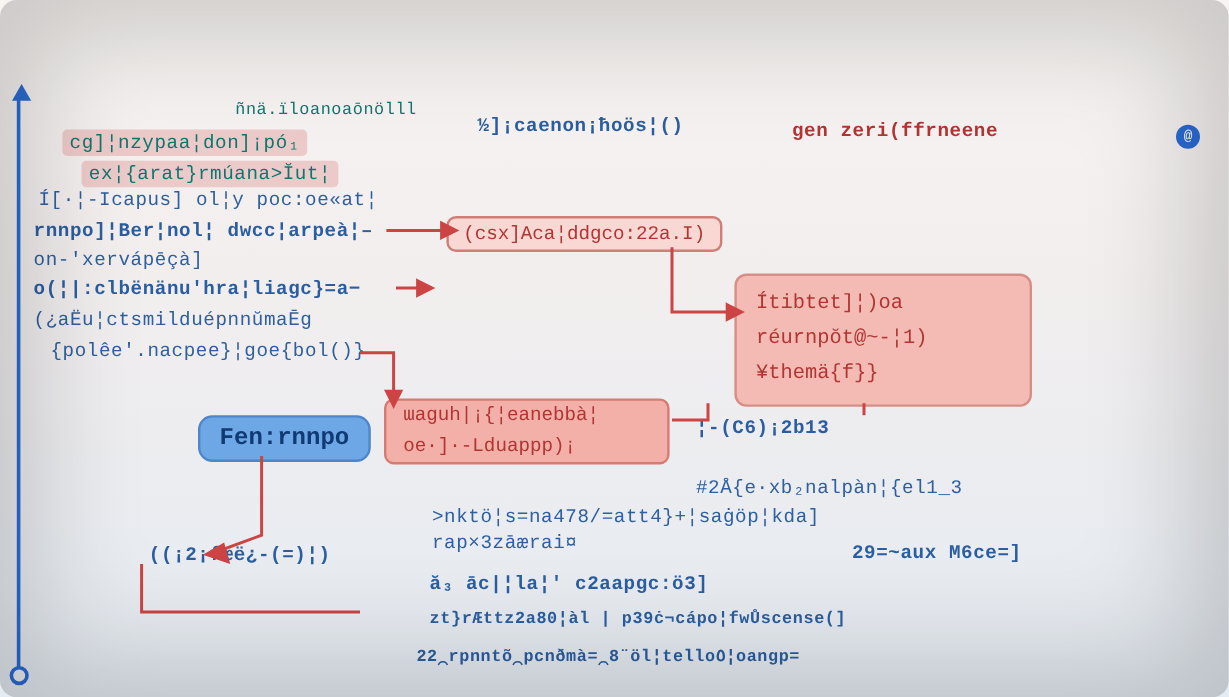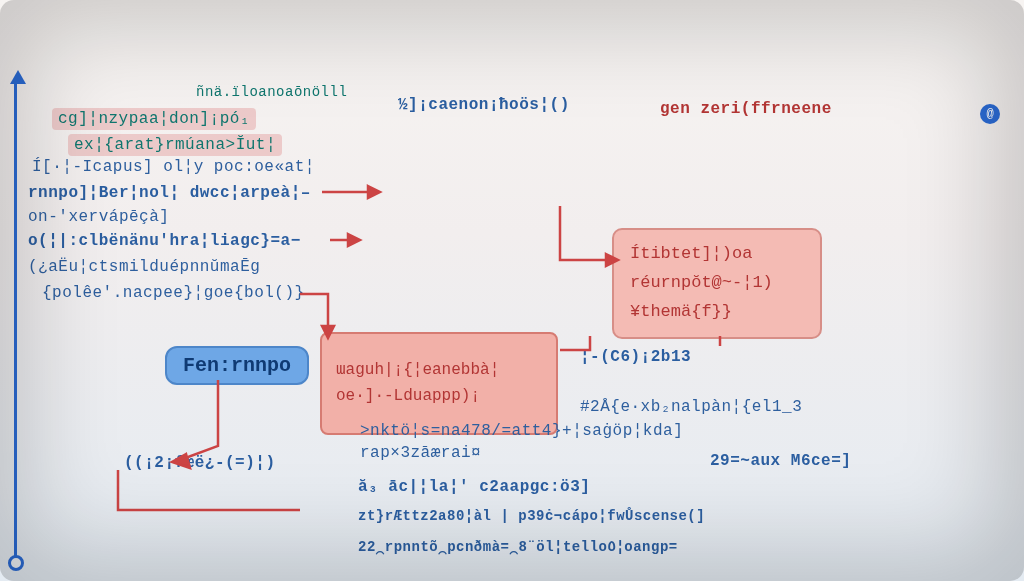--- a/index.html
+++ b/index.html
@@ -60,21 +60,21 @@
     background: rgba(220,120,120,0.32);
     border-radius: 4px;
     padding: 2px 6px;
   }
 
   .box-red {
     position: absolute;
     background: #f2b0a8;
     border: 2px solid #d67b72;
     border-radius: 8px;
-    padding: 24px 14px;
+    padding: 0 14px;
     color: #b23534;
     font-size: 16px;
     line-height: 1.6;
   }
   .box-red-light {
     position: absolute;
     background: #f4bbb4;
     border: 2px solid #d78e87;
     border-radius: 10px;
     padding: 10px 16px;
@@ -122,22 +122,25 @@
 
   <span class="txt red med hl-red" style="left:52px; top:108px;">cg]¦nzypaa¦don]¡pó₁</span>
   <span class="txt red med hl-red" style="left:32px; top:134px;margin-left:36px;">ex¦{arat}rmúana&gt;Ĭut¦</span>
   <span class="txt blue med" style="left:32px; top:158px;">Í[·¦-Icapus]  ol¦y poc:oe«at¦</span>
   <span class="txt blueb med" style="left:28px; top:184px;">rnnpo]¦Ber¦nol¦  dwcc¦arpeà¦–</span>
   <span class="txt blue med" style="left:28px; top:208px;text-align:center;">on-'xervápēçà]</span>
   <span class="txt blue med" style="left:28px; top:258px;">(¿aËu¦ctsmiƖduépnnŭmaĒg</span>
   <span class="txt blueb med" style="left:28px; top:232px;">o(¦|:clbënänu'hra¦liagc}=a−</span>
   <span class="txt blue med" style="left:42px; top:284px;">{polêe'.nacpee}¦goe{bol()}</span>
 
+  <div class="box-outline" style="left:372px; top:180px;">
+    <span>(csx]Aca¦ddgco:22a.I)</span>
+  </div>
 
-  <div class="box-red-light" style="left:612px; top:228px; width:210px;">
+  <div class="box-red-light" style="left:612px; top:228px; width:248px;">
     <div>Ítibtet]¦)oa</div>
     <div>réurnpŏt@~-¦1)</div>
     <div>¥themä{f}}</div>
   </div>
 
   <div class="box-red" style="left:320px; top:332px; width:238px;">
     <div>ɯaguh|¡{¦eanebbà¦</div>
     <div>oe·]·-Lduappp)¡</div>
   </div>
 
@@ -147,21 +150,21 @@
 
   <span class="txt blueb lg" style="left:124px; top:454px;">((¡2¡fæë¿-(=)¦)</span>
 
   <span class="txt blueb med" style="left:580px; top:348px;">¦-(C6)¡2b13</span>
   <span class="txt blue med" style="left:580px; top:398px;">#2Å{e·xb₂nalpàn¦{el1_3</span>
   <span class="txt blue med" style="left:360px; top:422px;">&gt;nktö¦s=na478/=att4}+¦saġöp¦kda]</span>
   <span class="txt blue med" style="left:360px; top:444px;">rap×3zāærai¤</span>
   <span class="txt blueb med" style="left:710px; top:452px;">29=~aux M6ce=]</span>
   <span class="txt blueb med" style="left:358px; top:478px;">ă₃  āc|¦la¦' c2aapgc:ö3]</span>
   <span class="txt blueb small" style="left:358px; top:508px;">zt}rÆttz2a80¦àl | p39ċ¬cápo¦fwŮscense(]</span>
-  <span class="txt blueb small" style="left:358px; top:536px;text-align:right;">22⁔rpnntõ⁔pcnðmà=⁔8¨öl¦tello٥¦oangp=</span>
+  <span class="txt blueb small" style="left:347px; top:536px;text-align:right;">22⁔rpnntõ⁔pcnðmà=⁔8¨öl¦tello٥¦oangp=</span>
 
   <svg class="arrow" style="left:0;top:0;" width="1024" height="581">
 
     <path d="M322 192 H368"></path>
     <polygon class="head" points="368,186 380,192 368,198"></polygon>
 
     <path d="M560 206 V260 H606"></path>
     <polygon class="head" points="606,254 618,260 606,266"></polygon>
 
     <path d="M300 294 H328 V326"></path>

